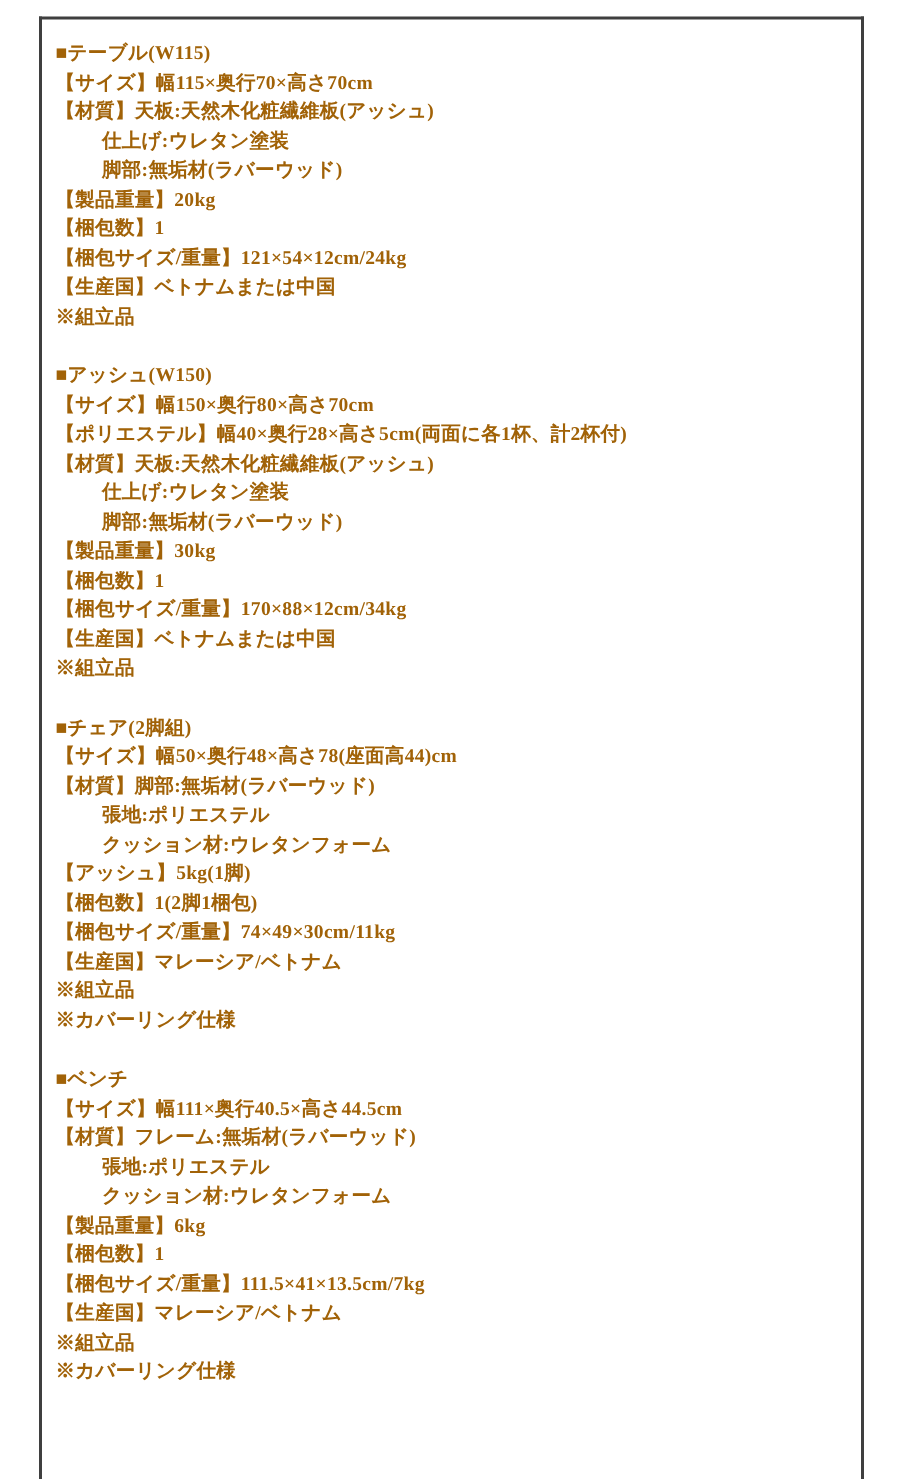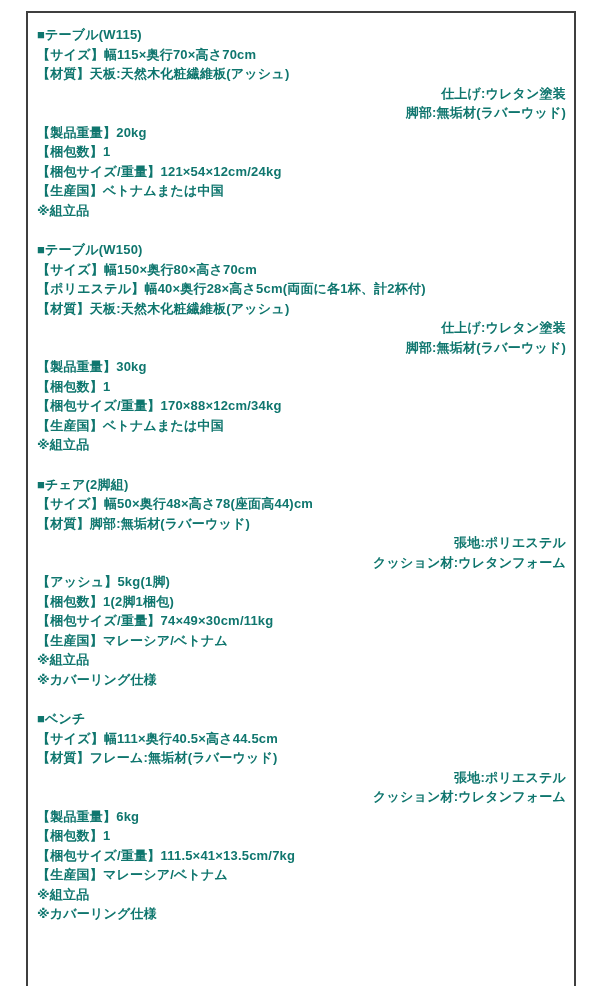--- a/index.html
+++ b/index.html
@@ -26,25 +26,26 @@
     border-bottom: none;
     padding: 12px 8px 0 9px;
     background: #ffffff;
   }
   .section { margin: 0; }
   .section + .section { margin-top: 20px; }
   .line {
     font-size: 13px;
     font-weight: bold;
     line-height: 19.5px;
-    color: #0f766e;
+    color: #a16207;
     letter-spacing: 0.2px;
     white-space: nowrap;
+    font-family: Liberation Serif, serif;
   }
-  .line.indent { padding-left: 31px; text-align: right; }
+  .line.indent { padding-left: 31px; }
   .title-line .bullet { margin-right: 0px; }
 </style>
 </head>
 <body style="background: rgb(255, 255, 255);">
 
 <div class="spec-box" style="border-color: rgb(63, 63, 63); color: rgb(34, 34, 34);">
     <div class="section">
     <div class="line title-line">
       <span class="bullet">■</span><span>テーブル(W115)</span>
     </div>
@@ -53,21 +54,21 @@
       <div class="line indent">仕上げ:ウレタン塗装</div>
       <div class="line indent">脚部:無垢材(ラバーウッド)</div>
       <div class="line">【製品重量】20kg</div>
       <div class="line">【梱包数】1</div>
       <div class="line">【梱包サイズ/重量】121×54×12cm/24kg</div>
       <div class="line">【生産国】ベトナムまたは中国</div>
       <div class="line">※組立品</div>
     </div>
     <div class="section">
     <div class="line title-line">
-      <span class="bullet">■</span><span>テーブル(W150)</span>
+      <span class="bullet">■</span><span>アッシュ(W150)</span>
     </div>
   <div class="line">【サイズ】幅150×奥行80×高さ70cm</div>
       <div class="line">【ポリエステル】幅40×奥行28×高さ5cm(両面に各1杯、計2杯付)</div>
       <div class="line">【材質】天板:天然木化粧繊維板(アッシュ)</div>
       <div class="line indent">仕上げ:ウレタン塗装</div>
       <div class="line indent">脚部:無垢材(ラバーウッド)</div>
       <div class="line">【製品重量】30kg</div>
       <div class="line">【梱包数】1</div>
       <div class="line">【梱包サイズ/重量】170×88×12cm/34kg</div>
       <div class="line">【生産国】ベトナムまたは中国</div>

